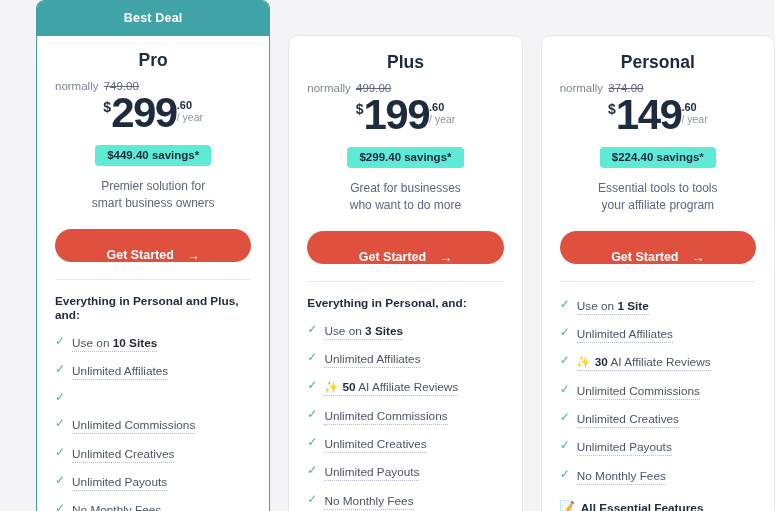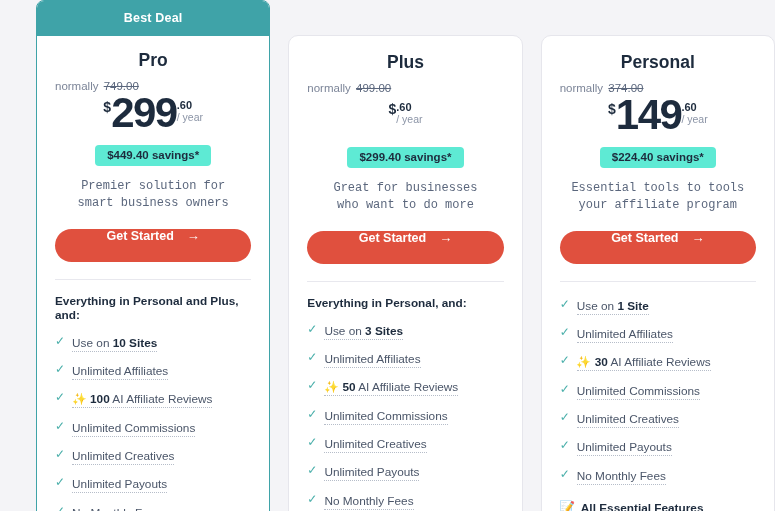--- a/index.html
+++ b/index.html
@@ -137,26 +137,25 @@
     border-radius: 4px;
     padding: 4px 12px 5px 12px;
   }
 
   .tagline {
     text-align: center;
     font-size: 12px;
     color: #5b677d;
     line-height: 1.45;
     margin-bottom: 16px;
-    font-family: Liberation Mono, monospace;
   }
 
   .cta-button {
     display: flex;
-    align-items: flex-start;
+    align-items: flex-end;
     justify-content: center;
     gap: 13px;
     width: 100%;
     background: #e0503e;
     color: #ffffff;
     font-size: 12.5px;
     font-weight: bold;
     border: none;
     border-radius: 22px;
     height: 33px;
@@ -247,21 +246,20 @@
           <div class="feature-row">
             <span class="feature-check">✓</span>
             <span><span class="feature-text"><span>Use on </span><span class="em">10 Sites</span></span></span>
           </div>
           <div class="feature-row">
             <span class="feature-check">✓</span>
             <span><span class="feature-text"><span>Unlimited Affiliates</span></span></span>
           </div>
           <div class="feature-row">
             <span class="feature-check">✓</span>
-            <span><span class="feature-text"><i class="emoji">✨</i> <span class="em">100</span><span> AI Affiliate Reviews</span></span></span>
           </div>
           <div class="feature-row">
             <span class="feature-check">✓</span>
             <span><span class="feature-text"><span>Unlimited Commissions</span></span></span>
           </div>
           <div class="feature-row">
             <span class="feature-check">✓</span>
             <span><span class="feature-text"><span>Unlimited Creatives</span></span></span>
           </div>
           <div class="feature-row">
@@ -275,20 +273,21 @@
         </div>
       </div>
     </div>
     <div class="gap"></div>
     <div class="plan-card standard">
       <div class="card-body">
         <div class="plan-name">Plus</div>
         <div class="normally-row"><span>normally</span> <span class="strike">499.00</span></div>
         <div class="price-row">
           <span class="currency">$</span>
+          <span class="price-main">199</span>
           <span class="price-side">
             <span class="price-cents">.60</span>
             <span class="price-period">/ year</span>
           </span>
         </div>
         <div class="savings-badge">$299.40 savings*</div>
         <div class="tagline">
           <div>Great for businesses</div>
           <div>who want to do more</div>
         </div>

